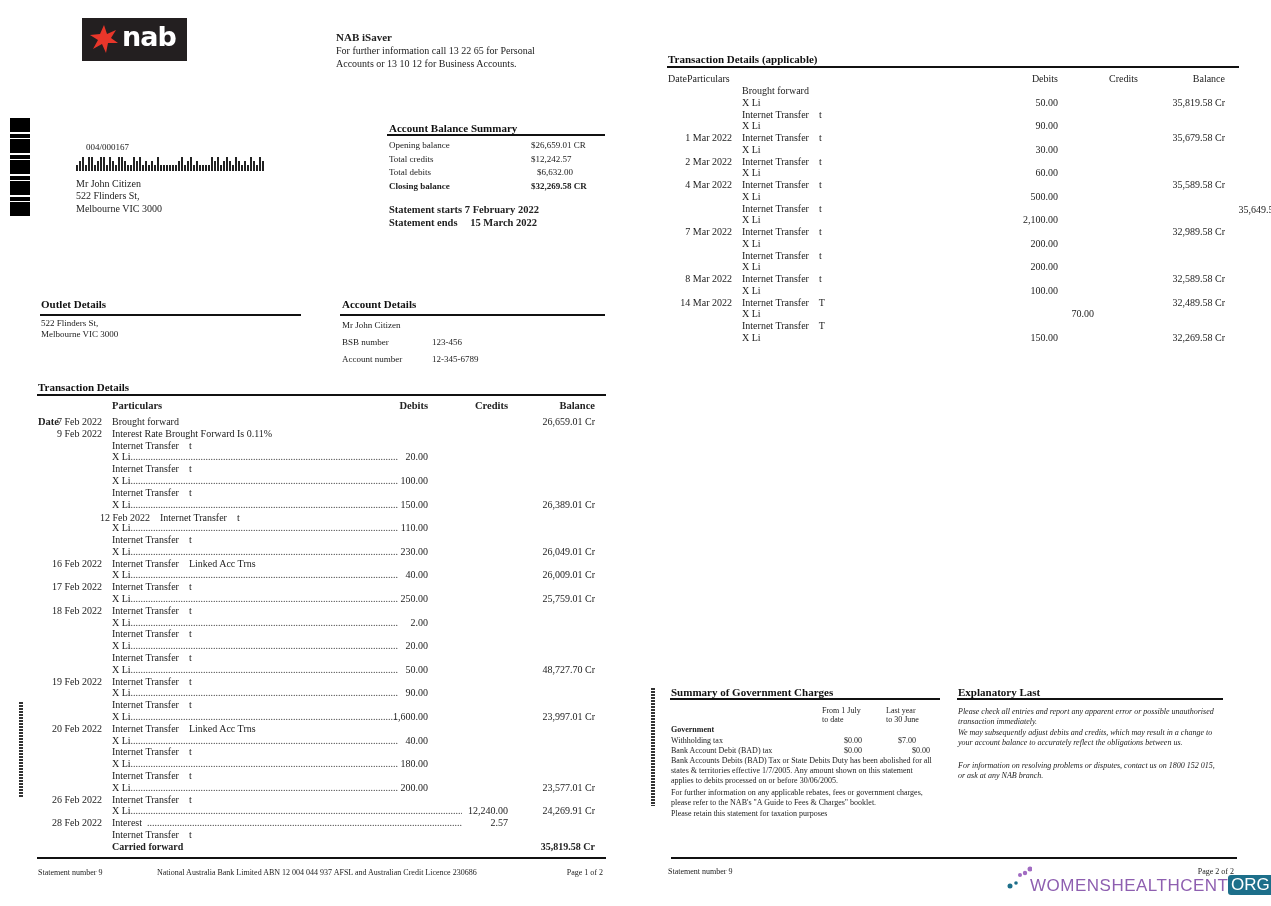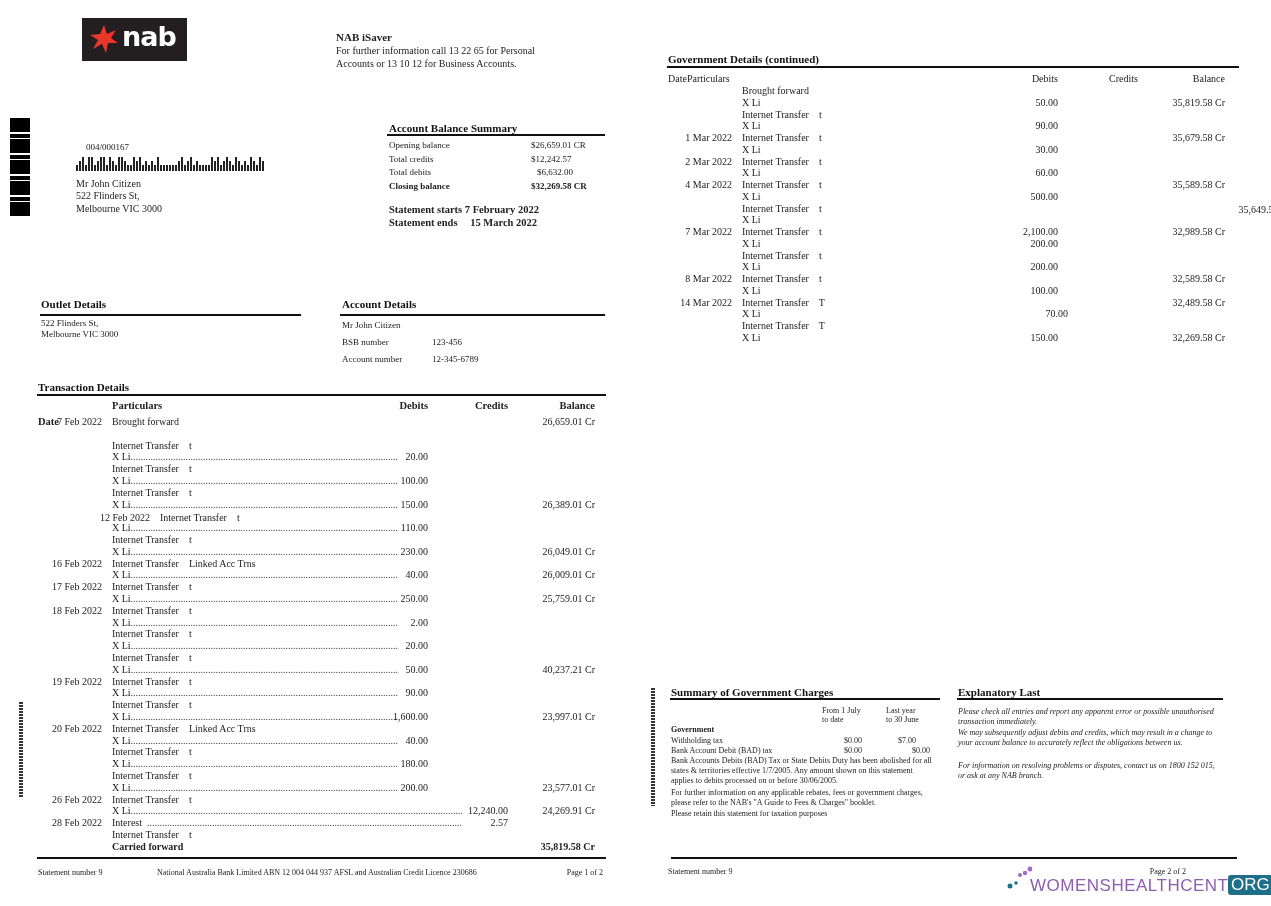--- a/index.html
+++ b/index.html
@@ -168,20 +168,27 @@
   <div class="abs b" style="left:530px;top:400px;width:65px;text-align:right;font-size:10.5px;">Balance</div>
 
   <div class="abs" id="p1rows" style="left:0;top:416px;width:620px;height:440px;">
       <div class="row" style="top: 0px;">
         <span class="date" style="left: 30px; width: 72px;">7 Feb 2022</span>
         <span class="part" style="left: 112px; white-space: pre;">Brought forward</span>
         <span class="debit" style="left: 360px; width: 68px;"></span>
         <span class="credit" style="left: 440px; width: 68px;"></span>
         <span class="bal" style="left: 520px; width: 75px;">26,659.01 Cr</span>
       </div>
+      <div class="row" style="top: 11.8px;">
+        <span class="date" style="left: 30px; width: 72px;">9 Feb 2022</span>
+        <span class="part" style="left: 112px; white-space: pre;">Interest Rate Brought Forward Is 0.11%</span>
+        <span class="debit" style="left: 360px; width: 68px;"></span>
+        <span class="credit" style="left: 440px; width: 68px;"></span>
+        <span class="bal" style="left: 520px; width: 75px;"></span>
+      </div>
       <div class="row" style="top: 23.6px;">
         <span class="date" style="left: 30px; width: 72px;"></span>
         <span class="part" style="left: 112px; white-space: pre;">Internet Transfer    t</span>
         <span class="debit" style="left: 360px; width: 68px;"></span>
         <span class="credit" style="left: 440px; width: 68px;"></span>
         <span class="bal" style="left: 520px; width: 75px;"></span>
       </div>
       <div class="row" style="top: 35.4px;">
         <span class="date" style="left: 30px; width: 72px;"></span>
         <span class="part" style="left: 112px; white-space: pre;">X Li</span>
@@ -316,21 +323,21 @@
         <span class="debit" style="left: 360px; width: 68px;"></span>
         <span class="credit" style="left: 440px; width: 68px;"></span>
         <span class="bal" style="left: 520px; width: 75px;"></span>
       </div>
       <div class="row" style="top: 247.8px;">
         <span class="date" style="left: 30px; width: 72px;"></span>
         <span class="part" style="left: 112px; white-space: pre;">X Li</span>
         <span class="dots" style="left: 128px; width: 270px;">........................................................................................................................................................................................................</span>
         <span class="debit" style="left: 360px; width: 68px;">50.00</span>
         <span class="credit" style="left: 440px; width: 68px;"></span>
-        <span class="bal" style="left: 520px; width: 75px;">40,237.21 Cr</span>
+        <span class="bal" style="left: 520px; width: 75px;">48,727.70 Cr</span>
       </div>
       <div class="row" style="top: 259.6px;">
         <span class="date" style="left: 30px; width: 72px;">19 Feb 2022</span>
         <span class="part" style="left: 112px; white-space: pre;">Internet Transfer    t</span>
         <span class="debit" style="left: 360px; width: 68px;"></span>
         <span class="credit" style="left: 440px; width: 68px;"></span>
         <span class="bal" style="left: 520px; width: 75px;"></span>
       </div>
       <div class="row" style="top: 271.4px;">
         <span class="date" style="left: 30px; width: 72px;"></span>
@@ -441,21 +448,21 @@
 
   <div class="rule" style="left:37px;top:857px;width:569px;"></div>
   <div class="abs t8" style="left:38px;top:868px;">Statement number 9</div>
   <div class="abs t8" style="left:157px;top:868px;">National Australia Bank Limited ABN 12 004 044 937 AFSL and Australian Credit Licence 230686</div>
   <div class="abs t8" style="left:545px;top:868px;width:58px;text-align:right;">Page 1 of 2</div>
 
   <div class="abs side-marks" style="left:19px;top:702px;height:96px;"></div>
 </div>
 
 <div>
-  <div class="abs sec-title" style="left:668px;top:53px;">Government Details (continued)</div>
+  <div class="abs sec-title" style="left:668px;top:53px;">Transaction Details (applicable)</div>
   <div class="rule" style="left:667px;top:66px;width:572px;"></div>
   <div class="abs t10" style="left:668px;top:73px;">DateParticulars</div>
   <div class="abs t10" style="left:1010px;top:73px;width:48px;text-align:right;">Debits</div>
   <div class="abs t10" style="left:1090px;top:73px;width:48px;text-align:right;">Credits</div>
   <div class="abs t10" style="left:1160px;top:73px;width:65px;text-align:right;">Balance</div>
 
   <div class="abs" id="p2rows" style="left:0;top:85px;width:1271px;height:270px;">
       <div class="row" style="top: 0px;">
         <span class="date" style="left: 660px; width: 72px;"></span>
         <span class="part" style="left: 742px; white-space: pre;">Brought forward</span>
@@ -518,21 +525,21 @@
       </div>
       <div class="row" style="top: 117.5px;">
         <span class="date" style="left: 660px; width: 72px;"></span>
         <span class="part" style="left: 742px; white-space: pre;">Internet Transfer    t</span>
         <span class="debit" style="left: 990px; width: 68px;"></span>
         <span class="bal" style="left: 1150px; width: 75px;"></span>
       </div>
       <div class="row" style="top: 129.25px;">
         <span class="date" style="left: 660px; width: 72px;"></span>
         <span class="part" style="left: 742px; white-space: pre;">X Li</span>
-        <span class="debit" style="left: 990px; width: 68px; margin-top: 12px;">2,100.00</span>
+        <span class="debit" style="left: 990px; width: 68px;">2,100.00</span>
         <span class="bal" style="left: 1150px; width: 75px;"></span>
       </div>
       <div class="row" style="top: 141px;">
         <span class="date" style="left: 660px; width: 72px;">7 Mar 2022</span>
         <span class="part" style="left: 742px; white-space: pre;">Internet Transfer    t</span>
         <span class="debit" style="left: 990px; width: 68px;"></span>
         <span class="bal" style="left: 1150px; width: 75px;">32,989.58 Cr</span>
       </div>
       <div class="row" style="top: 152.75px;">
         <span class="date" style="left: 660px; width: 72px;"></span>
@@ -566,21 +573,21 @@
       </div>
       <div class="row" style="top: 211.5px;">
         <span class="date" style="left: 660px; width: 72px;">14 Mar 2022</span>
         <span class="part" style="left: 742px; white-space: pre;">Internet Transfer    T</span>
         <span class="debit" style="left: 990px; width: 68px;"></span>
         <span class="bal" style="left: 1150px; width: 75px;">32,489.58 Cr</span>
       </div>
       <div class="row" style="top: 223.25px;">
         <span class="date" style="left: 660px; width: 72px;"></span>
         <span class="part" style="left: 742px; white-space: pre;">X Li</span>
-        <span class="debit" style="left: 1000px; width: 68px;">70.00</span>
+        <span class="debit" style="left: 1026px; width: 68px;">70.00</span>
         <span class="bal" style="left: 1150px; width: 75px;"></span>
       </div>
       <div class="row" style="top: 235px;">
         <span class="date" style="left: 660px; width: 72px;"></span>
         <span class="part" style="left: 742px; white-space: pre;">Internet Transfer    T</span>
         <span class="debit" style="left: 990px; width: 68px;"></span>
         <span class="bal" style="left: 1150px; width: 75px;"></span>
       </div>
       <div class="row" style="top: 246.75px;">
         <span class="date" style="left: 660px; width: 72px;"></span>
@@ -613,21 +620,21 @@
   <div class="abs t8" style="left:671px;top:809px;width:262px;">Please retain this statement for taxation purposes</div>
 
   <div class="abs sec-title" style="left:958px;top:686px;">Explanatory Last</div>
   <div class="rule" style="left:957px;top:698px;width:266px;"></div>
   <div class="abs t8" style="left:958px;top:707px;width:262px;font-style:italic;">Please check all entries and report any apparent error or possible unauthorised transaction immediately.</div>
   <div class="abs t8" style="left:958px;top:728px;width:262px;font-style:italic;">We may subsequently adjust debits and credits, which may result in a change to your account balance to accurately reflect the obligations between us.</div>
   <div class="abs t8" style="left:958px;top:761px;width:262px;font-style:italic;">For information on resolving problems or disputes, contact us on 1800 152 015, or ask at any NAB branch.</div>
 
   <div class="rule" style="left:671px;top:857px;width:566px;"></div>
   <div class="abs t8" style="left:668px;top:867px;">Statement number 9</div>
-  <div class="abs t8" style="left:1132px;top:867px;width:54px;text-align:right;">Page 2 of 2</div>
+  <div class="abs t8" style="left:1180px;top:867px;width:54px;text-align:right;">Page 2 of 2</div>
 
   <div class="abs" style="left:1006px;top:863px;width:260px;height:34px;">
     <svg class="abs" style="left:0;top:2px;" width="26" height="26" viewBox="0 0 26 26">
       <circle cx="4" cy="21" r="2.5" fill="#1d6f8a"></circle>
       <circle cx="10" cy="18" r="1.8" fill="#1d6f8a"></circle>
       <circle cx="14" cy="10" r="2" fill="#a16bc2"></circle>
       <circle cx="19" cy="8" r="2.2" fill="#a16bc2"></circle>
       <circle cx="24" cy="4" r="2.5" fill="#a16bc2"></circle>
     </svg>
     <span class="abs wm" style="left:24px;top:13px;">WOMENSHEALTHCENTER.</span>

